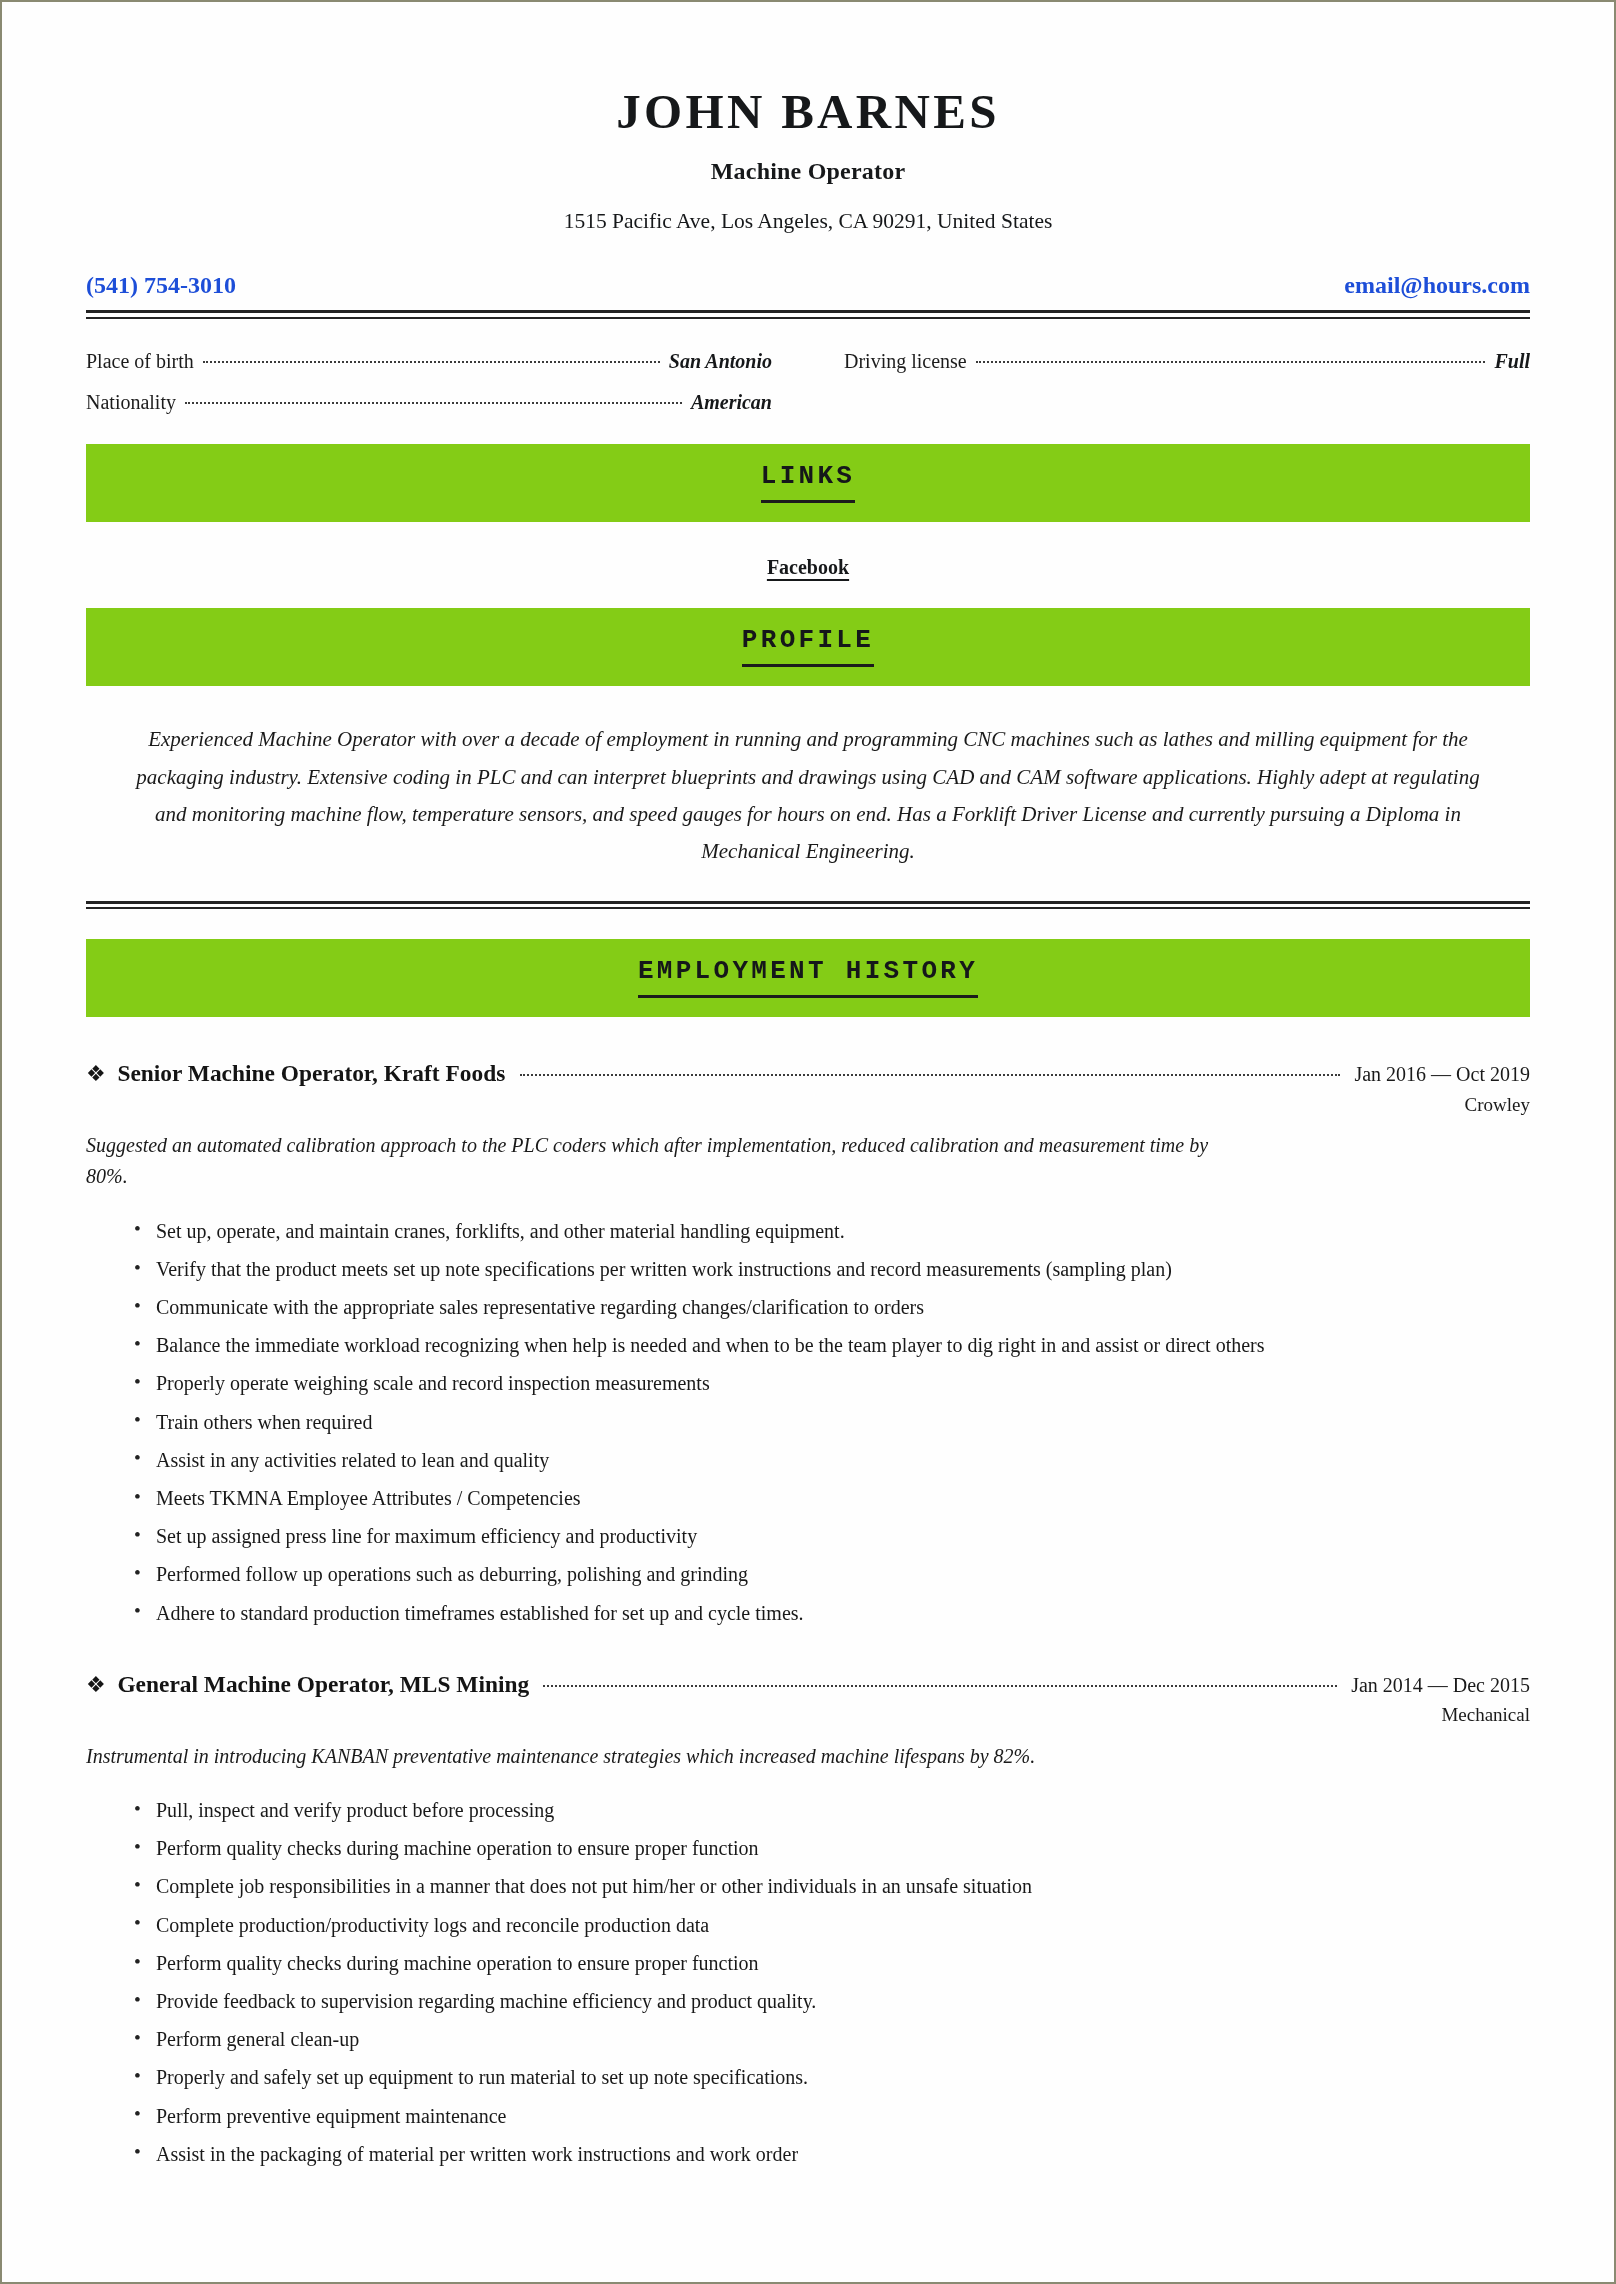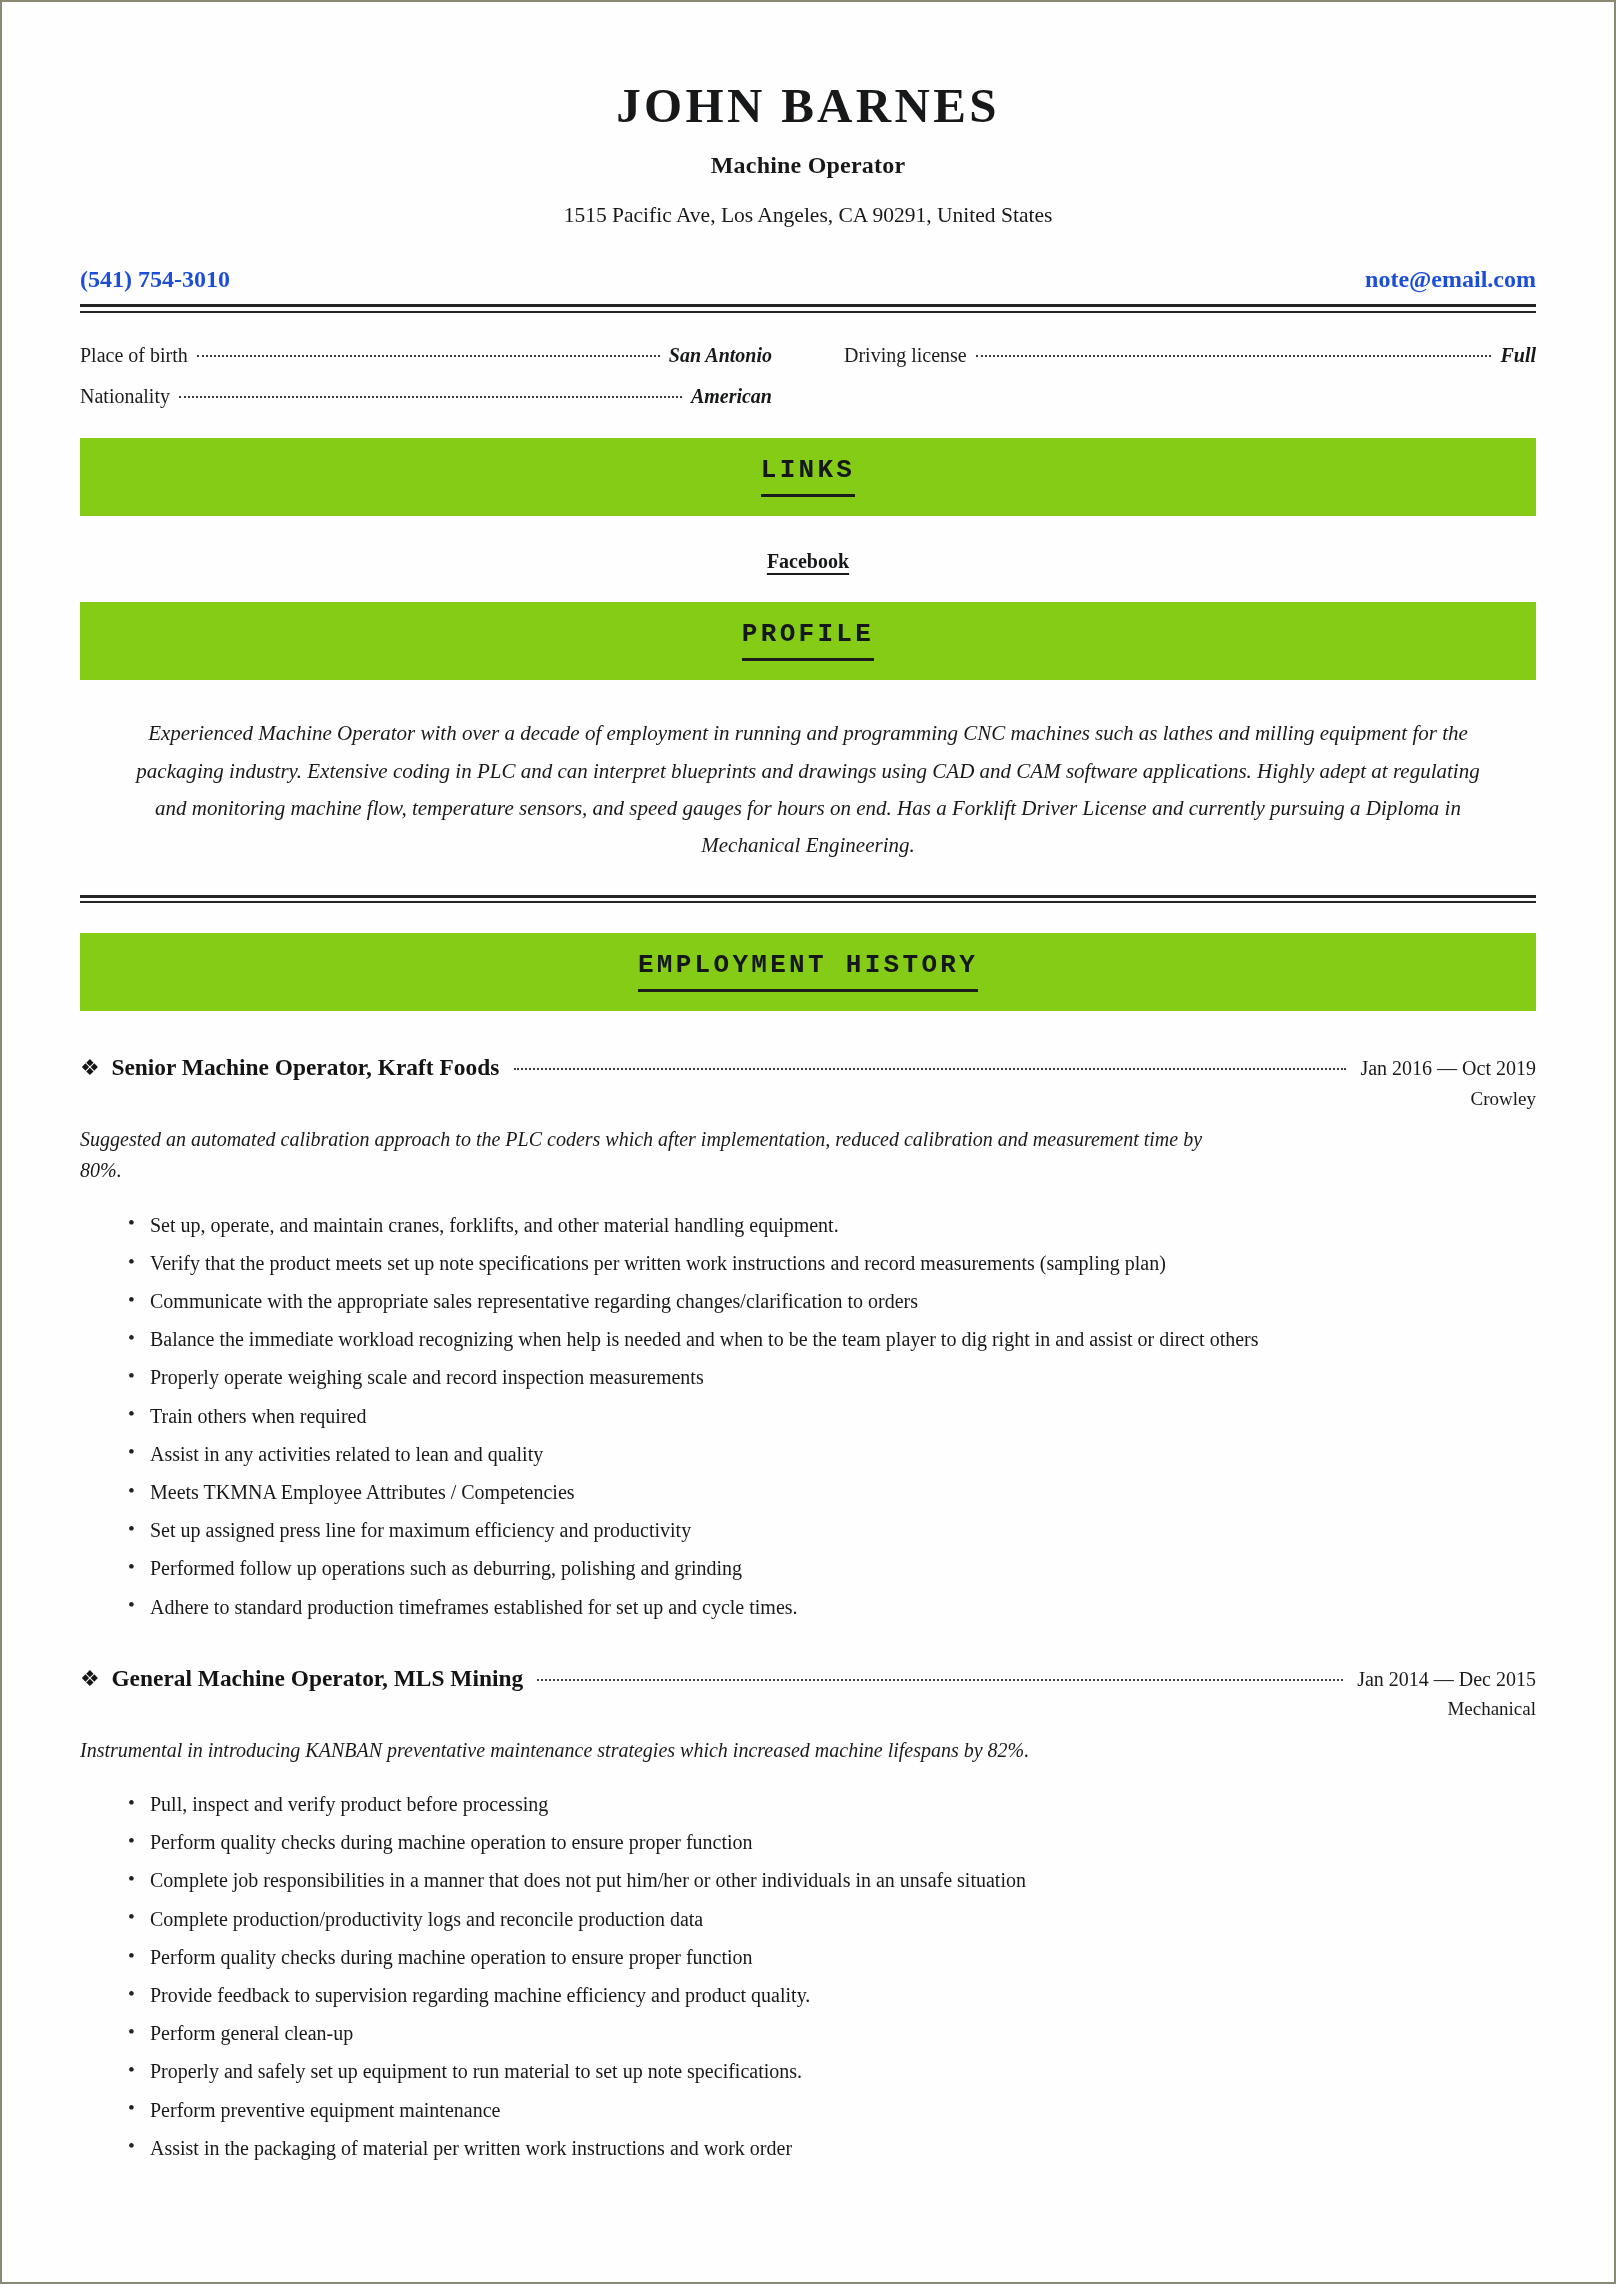--- a/index.html
+++ b/index.html
@@ -17,21 +17,21 @@
     height: 2284px;
     background: #ffffff;
     border: 2px solid #8a8a72;
     box-sizing: border-box;
     overflow: hidden;
   }
   .sheet {
     position: absolute;
     left: 0; top: 0; right: 0; bottom: 0;
     background: #fefefe;
-    padding: 0;
+    padding: 6px;
     box-sizing: border-box;
   }
   .inner {
     padding: 46px 78px 0 78px;
   }
 
   
   .name {
     text-align: center;
     font-size: 49px;
@@ -237,21 +237,21 @@
 <div class="page">
   <div class="sheet">
     <div class="inner">
 
       <div>
         <div class="name">JOHN BARNES</div>
         <div class="job-title">Machine Operator</div>
         <div class="address">1515 Pacific Ave, Los Angeles, CA 90291, United States</div>
         <div class="contact-row">
           <div class="contact-item">(541) 754-3010</div>
-          <div class="contact-item">note@email.com</div>
+          <div class="contact-item">email@hours.com</div>
         </div>
         <div class="rule-double"></div>
       </div>
 
       <div class="details">
         <div class="detail">
           <span class="detail-label">Place of birth</span>
           <span class="detail-dots"></span>
           <span class="detail-value">San Antonio</span>
         </div>

